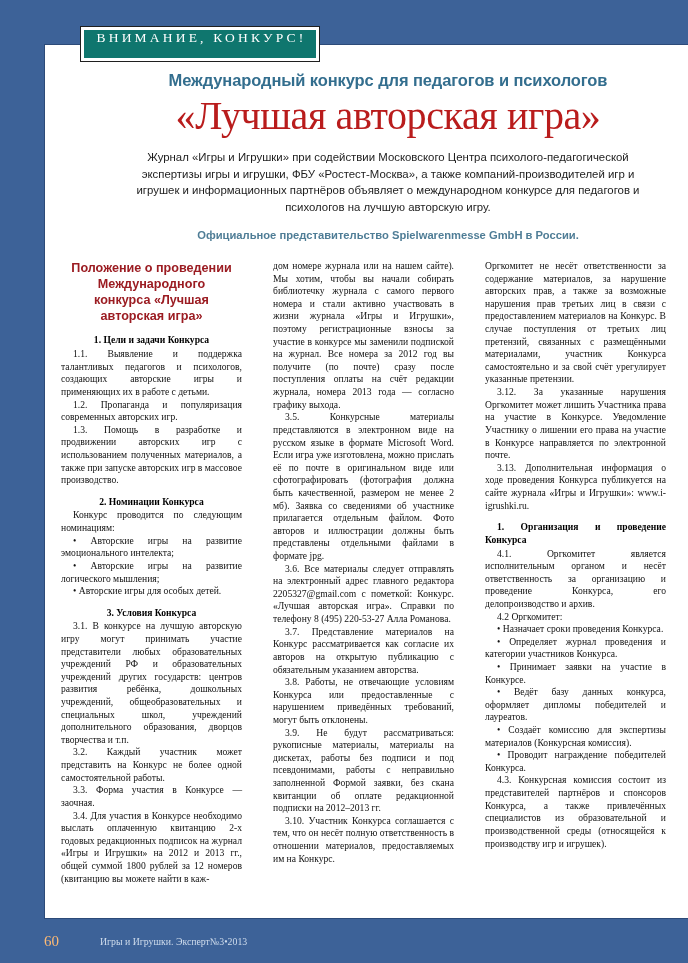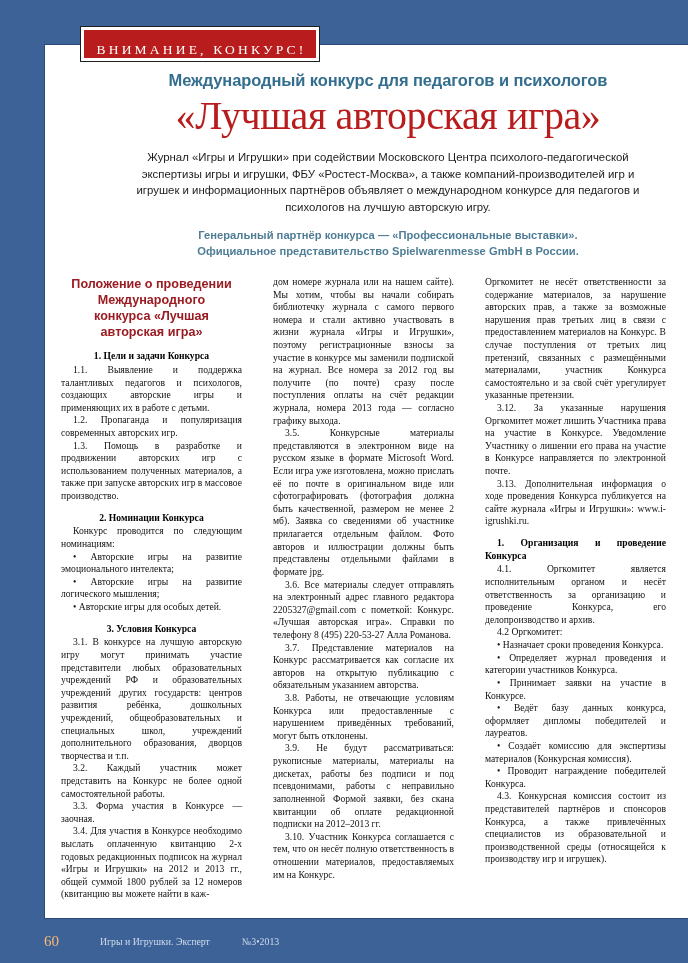--- a/index.html
+++ b/index.html
@@ -44,24 +44,24 @@
     height: 36px;
     background: #ffffff;
     border: 1px solid #1f1f1f;
     box-sizing: border-box;
     padding: 3px;
     z-index: 5;
   }
   .banner-inner {
     width: 100%;
     height: 100%;
-    background: #b91c1c;
+    background: #0f766e;
     box-sizing: border-box;
     display: flex;
-    align-items: flex-end;
+    align-items: flex-start;
     justify-content: center;
   }
   .banner-inner span {
     font-family: "Liberation Serif", serif;
     font-size: 13.5px;
     letter-spacing: 3.2px;
     color: #ffffff;
     text-indent: 3px;
     white-space: nowrap;
     font-weight: 400;
@@ -178,36 +178,35 @@
   .footer-title {
     font-family: "Liberation Serif", serif;
     font-size: 9.8px;
     color: #cfdcec;
     margin-left: 12px;
   }
   .footer-issue {
     font-family: "Liberation Serif", serif;
     font-size: 9.8px;
     color: #cfdcec;
-    margin-left: 32px;
+    margin-left: 0;
   }
 </style>
 </head>
 <body>
 
 <div id="page">
 
   <div id="sheet">
 
     <div class="header">
       <div class="kicker">Международный конкурс для педагогов и психологов</div>
       <div class="maintitle">«Лучшая авторская игра»</div>
       <div class="intro">Журнал «Игры и Игрушки» при содействии  Московского Центра психолого-педагогической экспертизы игры и игрушки, ФБУ «Ростест-Москва», а также компаний-производителей игр и игрушек и информационных партнёров объявляет о международном конкурсе для педагогов и психологов на лучшую авторскую игру.</div>
       <div class="partner">
-        <div>Генеральный партнёр конкурса — «Профессиональные выставки».</div>
         <div>Официальное представительство Spielwarenmesse GmbH в России.</div>
       </div>
     </div>
 
     <div class="columns">
       <div class="col" id="col-left">
         <div class="deck">
           <div>Положение о проведении</div>
           <div>Международного</div>
           <div>конкурса «Лучшая</div>

